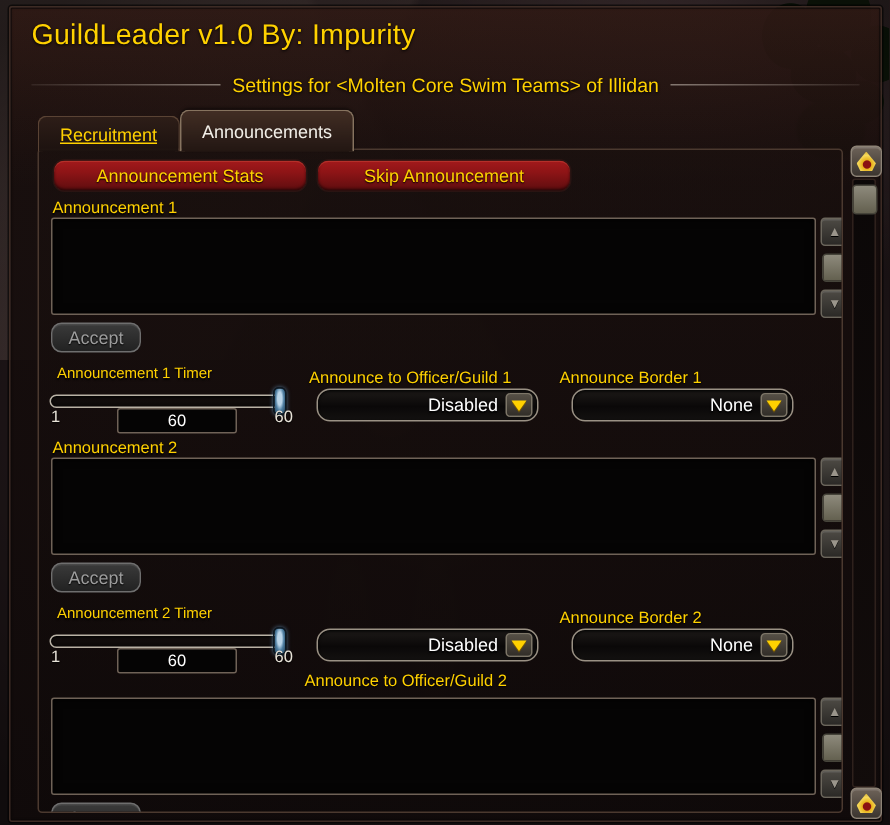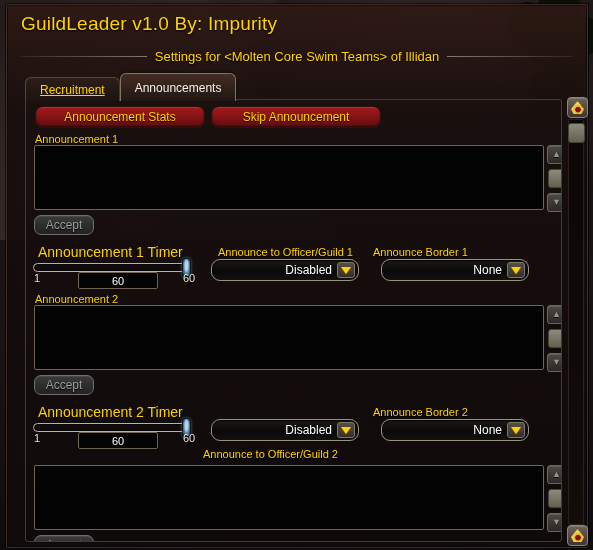--- a/index.html
+++ b/index.html
@@ -214,21 +214,21 @@
     background: linear-gradient(180deg, #3a3a3a 0%, #222 100%);
     border: 1px solid #6e6e6e;
     border-radius: 7px;
     text-shadow: 0 1px 1px #000;
     cursor: pointer;
     box-shadow: inset 0 1px 0 rgba(255,255,255,.08);
   }
 
   
   .ctl-label {
-    position: absolute; font-size: 14px; color: #ffd100;
+    position: absolute; font-size: 10px; color: #ffd100;
     text-shadow: 0 1px 1px #000; white-space: nowrap;
   }
   .ctl-label.small { font-size: 11px; }
   .slider-track {
     position: absolute;
     width: 155px; height: 9px;
     border-radius: 5px;
     background: linear-gradient(180deg, #16100f, #0b0807);
     border: 1px solid #b9b2a5;
     box-shadow: inset 0 1px 2px rgba(0,0,0,.9);
@@ -387,21 +387,21 @@
         <span>Accept</span>
       </div>
 
       <div class="ctl-label" style="left:12px; top:144px;">Announcement 1 Timer</div>
       <div class="slider-track" style="left:7px; top:163px;"></div>
       <div class="slider-thumb" style="left:156px; top:158px;"></div>
       <div class="slider-min" style="left:8px; top:172px;">1</div>
       <div class="slider-max" style="left:157px; top:172px;">60</div>
       <div class="slider-val" style="left:52px; top:172px;">60</div>
 
-      <div class="ctl-label small" style="left:192px; top:146px;">Announce to Officer/Guild 1</div>
+      <div class="ctl-label small" style="left:180px; top:146px;">Announce to Officer/Guild 1</div>
       <div class="dropdown" style="left:185px; top:159px;">
         <span class="dd-text">Disabled</span>
         <span class="dd-arrow">
             <i></i>
           </span>
       </div>
 
       <div class="ctl-label small" style="left:347px; top:146px;">Announce Border 1</div>
       <div class="dropdown" style="left:355px; top:159px;">
         <span class="dd-text">None</span>

